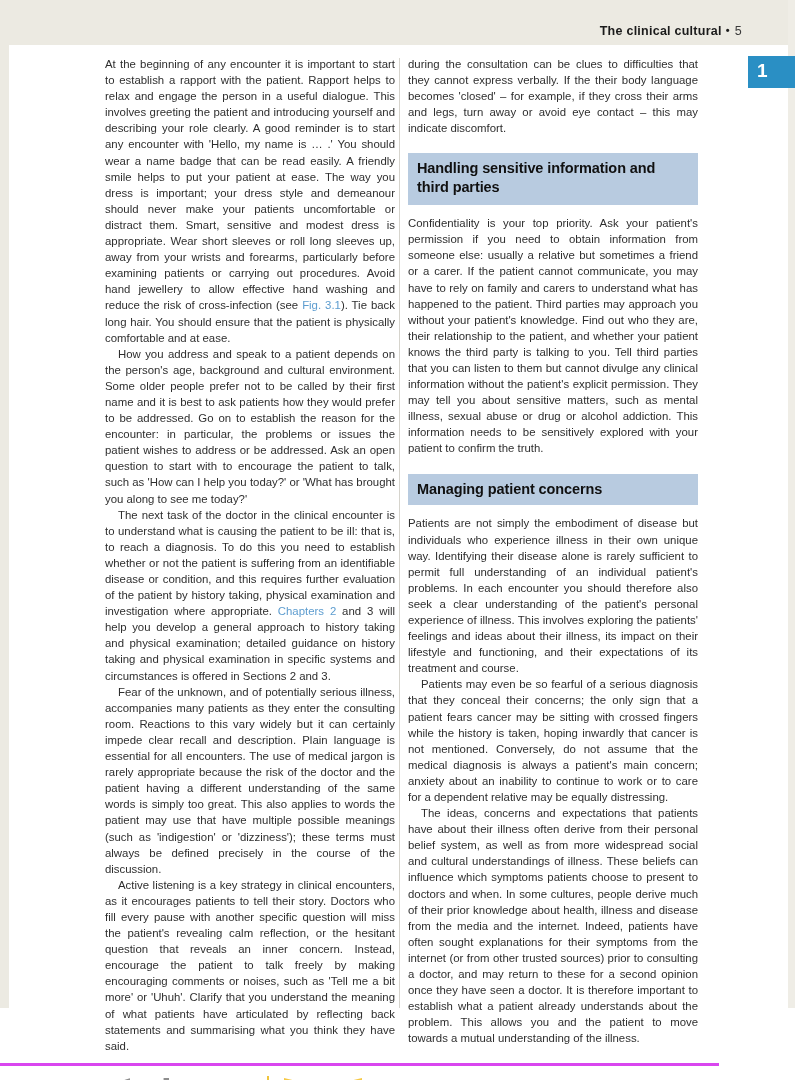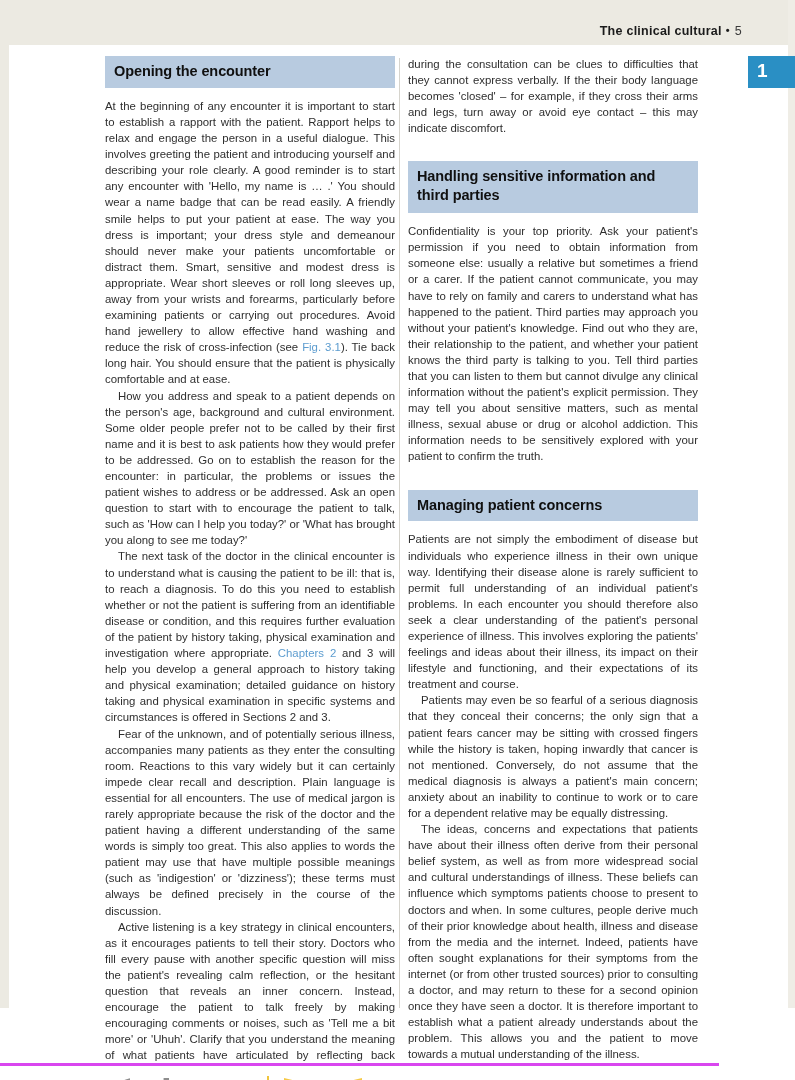--- a/index.html
+++ b/index.html
@@ -114,21 +114,21 @@
     color: #101010;
     font-size: 14.5px;
     font-weight: bold;
     line-height: 1.30;
     padding: 6px 9px 7px 9px;
     margin: 0 0 10px 0;
     letter-spacing: -0.1px;
     font-family: "Liberation Sans", sans-serif;
   }
   .sec-head.two-line { padding-bottom: 8px; }
-  .sec-head.gap-top  { margin-top: 25px; }
+  .sec-head.gap-top  { margin-top: 17px; }
 
   
   p.body {
     margin: 0 0 0 0;
     font-size: 11.4px;
     line-height: 16.1px;
     color: #2e2e2e;
     text-align: justify;
     font-family: Liberation Sans, sans-serif;
     -webkit-hyphens: none;
@@ -253,21 +253,20 @@
   </div>
 
   <div class="chapter-tab">
     <span>1</span>
   </div>
 
   <div class="col-rule"></div>
 
   <div class="col col-left">
 
-    <h2 class="sec-head">Opening the encounter</h2>
 
     <p class="body noindent"><span>At the beginning of any encounter it is important to start to establish a rapport with the patient. Rapport helps to relax and engage the person in a useful dialogue. This involves greeting the patient and introducing yourself and describing your role clearly. A good reminder is to start any encounter with 'Hello, my name is … .' You should wear a name badge that can be read easily. A friendly smile helps to put your patient at ease. The way you dress is important; your dress style and demeanour should never make your patients uncomfortable or distract them. Smart, sensitive and modest dress is appropriate. Wear short sleeves or roll long sleeves up, away from your wrists and forearms, particularly before examining patients or carrying out procedures. Avoid hand jewellery to allow effective hand washing and reduce the risk of cross-infection (see </span><a class="xref" href="#">Fig. 3.1</a><span>). Tie back long hair. You should ensure that the patient is physically comfortable and at ease.</span></p>
 
     <p class="body">How you address and speak to a patient depends on the person's age, background and cultural environment. Some older people prefer not to be called by their first name and it is best to ask patients how they would prefer to be addressed. Go on to establish the reason for the encounter: in particular, the problems or issues the patient wishes to address or be addressed. Ask an open question to start with to encourage the patient to talk, such as 'How can I help you today?' or 'What has brought you along to see me today?'</p>
 
 
     <p class="body noindent"><span>The next task of the doctor in the clinical encounter is to understand what is causing the patient to be ill: that is, to reach a diagnosis. To do this you need to establish whether or not the patient is suffering from an identifiable disease or condition, and this requires further evaluation of the patient by history taking, physical examination and investigation where appropriate. </span><a class="xref" href="#">Chapters 2</a><span> and 3 will help you develop a general approach to history taking and physical examination; detailed guidance on history taking and physical examination in specific systems and circumstances is offered in Sections 2 and 3.</span></p>
 
     <p class="body">Fear of the unknown, and of potentially serious illness, accompanies many patients as they enter the consulting room. Reactions to this vary widely but it can certainly impede clear recall and description. Plain language is essential for all encounters. The use of medical jargon is rarely appropriate because the risk of the doctor and the patient having a different understanding of the same words is simply too great. This also applies to words the patient may use that have multiple possible meanings (such as 'indigestion' or 'dizziness'); these terms must always be defined precisely in the course of the discussion.</p>
     <p class="body">Active listening is a key strategy in clinical encounters, as it encourages patients to tell their story. Doctors who fill every pause with another specific question will miss the patient's revealing calm reflection, or the hesitant question that reveals an inner concern. Instead, encourage the patient to talk freely by making encouraging comments or noises, such as 'Tell me a bit more' or 'Uhuh'. Clarify that you understand the meaning of what patients have articulated by reflecting back statements and summarising what you think they have said.</p>

